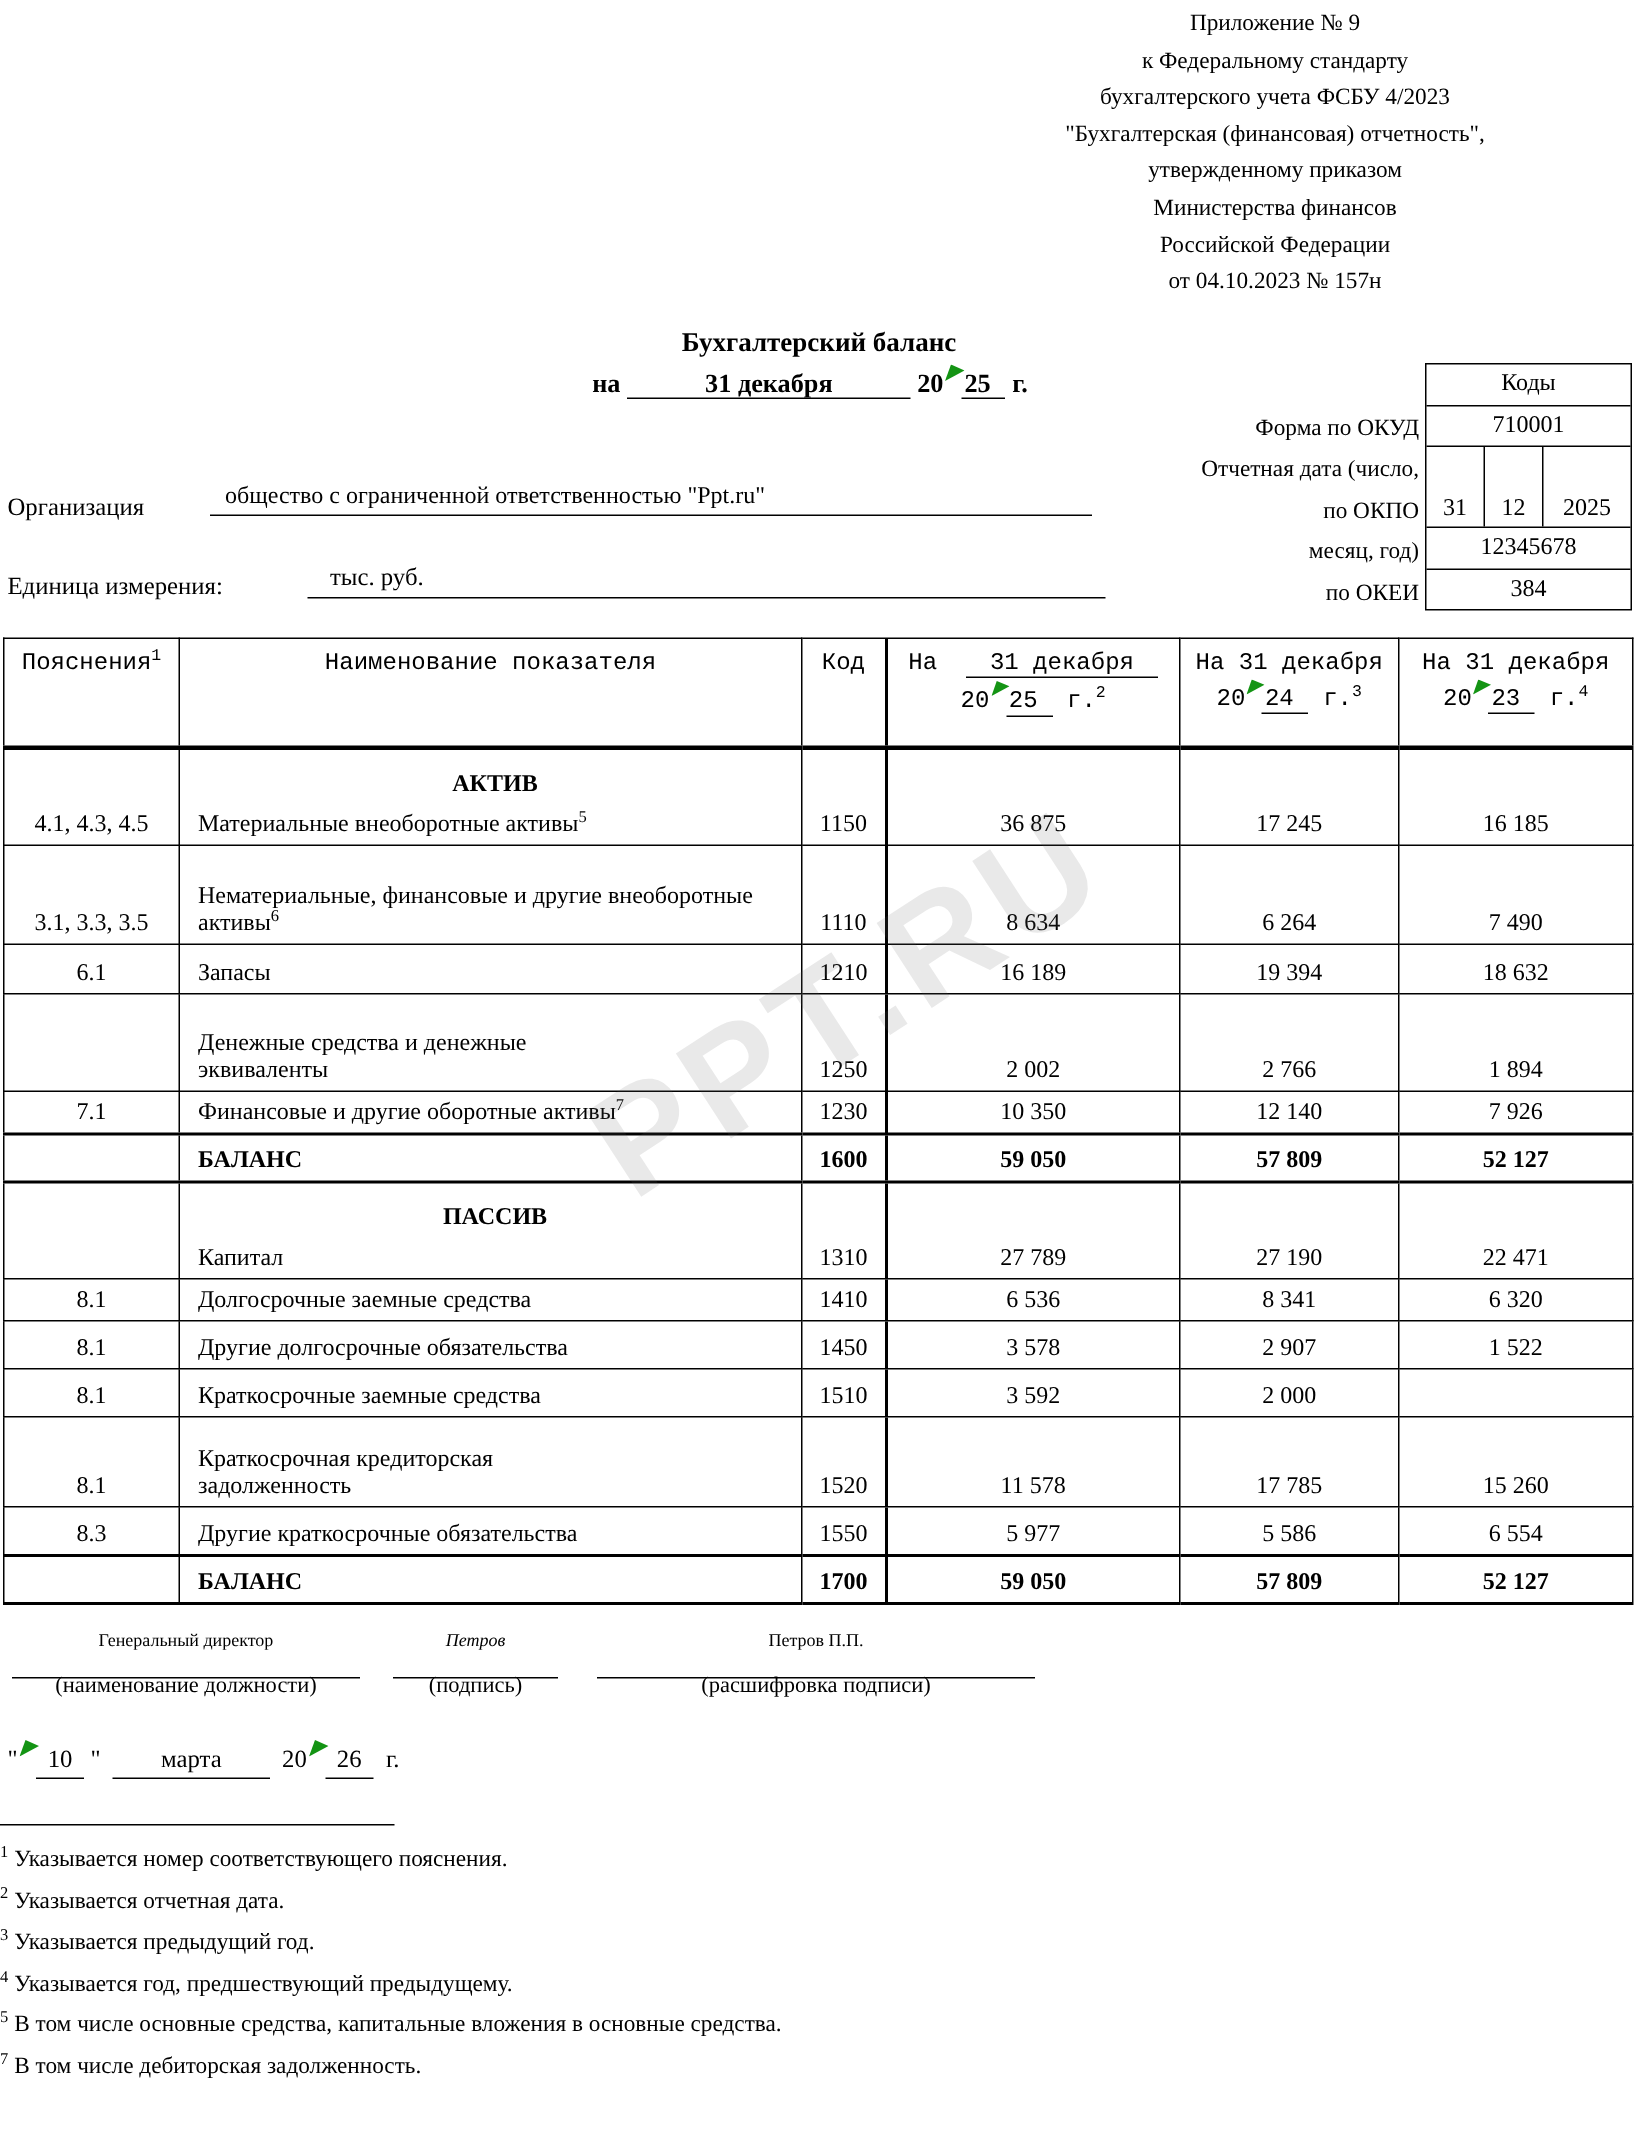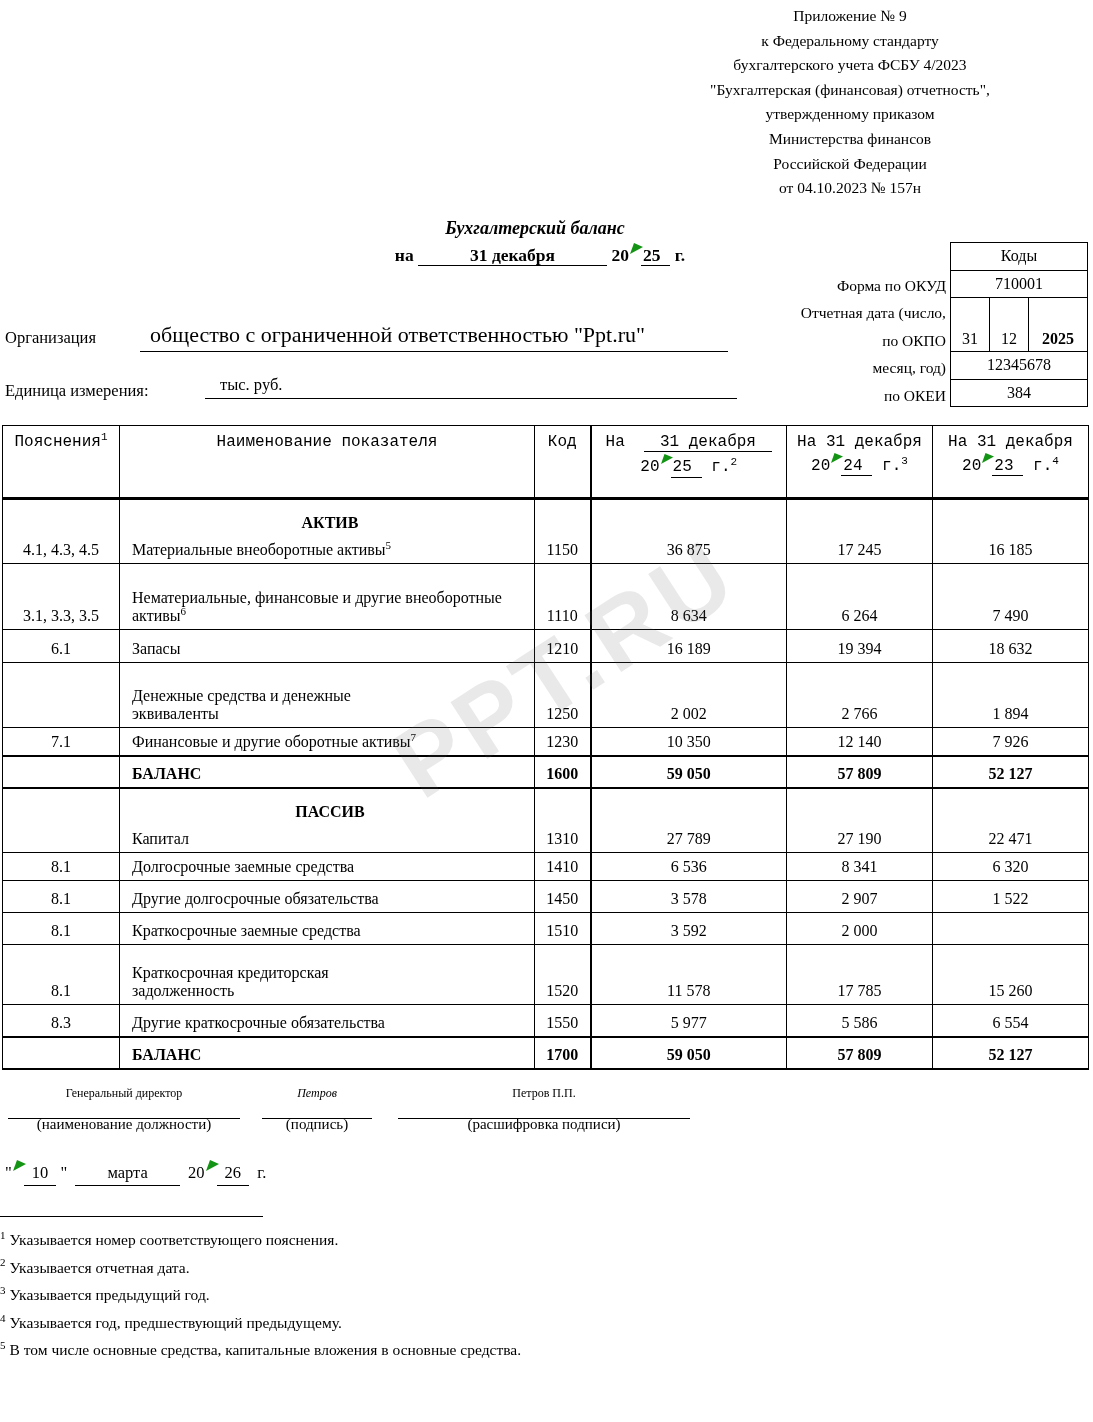--- a/index.html
+++ b/index.html
@@ -8,38 +8,38 @@
     font-family:"Liberation Serif","DejaVu Serif",serif;color:#000;font-size:16px;
     overflow:hidden;
   }
   .abs{position:absolute;}
   sup{font-size:11px;vertical-align:super;line-height:0;}
 
   
   .appendix{left:618px;top:4px;width:464px;text-align:center;font-size:15.5px;line-height:24.6px;}
 
   
-  .doc-title{left:285px;top:218px;width:500px;text-align:center;font-weight:bold;font-size:18px;font-style:italic;}
+  .doc-title{left:296px;top:218px;width:500px;text-align:center;font-weight:bold;font-size:18px;}
   .title-date{left:300px;top:245px;width:480px;text-align:center;font-weight:bold;font-size:17.5px;}
   .u{border-bottom:1.6px solid #000;display:inline-block;line-height:1.15;}
   .u-date-wide{padding:0 52px;}
   .u-year{padding:0 10px 0 2px;}
 
   
   .codes-labels{left:598px;top:272px;width:348px;text-align:right;font-size:15.5px;line-height:27.4px;}
   .codes-box{left:950px;top:242px;width:136px;border:1.6px solid #000;font-size:16px;text-align:center;}
   .cb-row{height:26.5px;line-height:26.5px;border-bottom:1.4px solid #000;}
   .cb-row:last-child{border-bottom:none;}
   .cb-date{height:53px;display:flex;border-bottom:1.4px solid #000;}
   .cb-date>div{flex:0 0 38px;display:flex;align-items:flex-end;justify-content:center;padding-bottom:3px;border-right:1.4px solid #000;}
-  .cb-date>div:last-child{flex:1;border-right:none;font-weight:bold;}
+  .cb-date>div:last-child{flex:1;border-right:none;}
 
   
   .org-label{left:5px;top:328px;font-size:16.5px;}
-  .org-value{left:140px;top:322px;width:578px;border-bottom:1.6px solid #000;padding:0 0 3px 10px;font-size:22px;}
+  .org-value{left:140px;top:322px;width:578px;border-bottom:1.6px solid #000;padding:0 0 3px 10px;font-size:16px;}
   .unit-label{left:5px;top:381px;font-size:16.5px;}
   .unit-value{left:205px;top:375px;width:517px;border-bottom:1.6px solid #000;padding:0 0 3px 15px;font-size:16.5px;}
 
   
   table.balance{left:2px;top:425px;position:absolute;border-collapse:collapse;table-layout:fixed;width:1086px;}
   table.balance td,table.balance th{border:1.2px solid #000;font-weight:normal;overflow:hidden;}
   table.balance th{vertical-align:top;padding-top:7px;font-size:16px;border-bottom:3px solid #000;}
   table.balance td{vertical-align:bottom;padding-bottom:4px;font-size:16px;}
   col.c1{width:117px;}col.c2{width:415px;}col.c3{width:56px;}
   col.c4{width:196px;}col.c5{width:146px;}col.c6{width:156px;}
@@ -292,15 +292,16 @@
     <span>г.</span>
   </div>
 
   <div class="abs footrule"></div>
   <div class="abs footnotes">
     <div><sup>1</sup><span>Указывается номер соответствующего пояснения.</span></div>
     <div><sup>2</sup><span>Указывается отчетная дата.</span></div>
     <div><sup>3</sup><span>Указывается предыдущий год.</span></div>
     <div><sup>4</sup><span>Указывается год, предшествующий предыдущему.</span></div>
     <div><sup>5</sup><span>В том числе основные средства, капитальные вложения в основные средства.</span></div>
+    <div><sup>7</sup><span>В том числе дебиторская задолженность.</span></div>
   </div>
 
 </div>
 
 </body></html>

